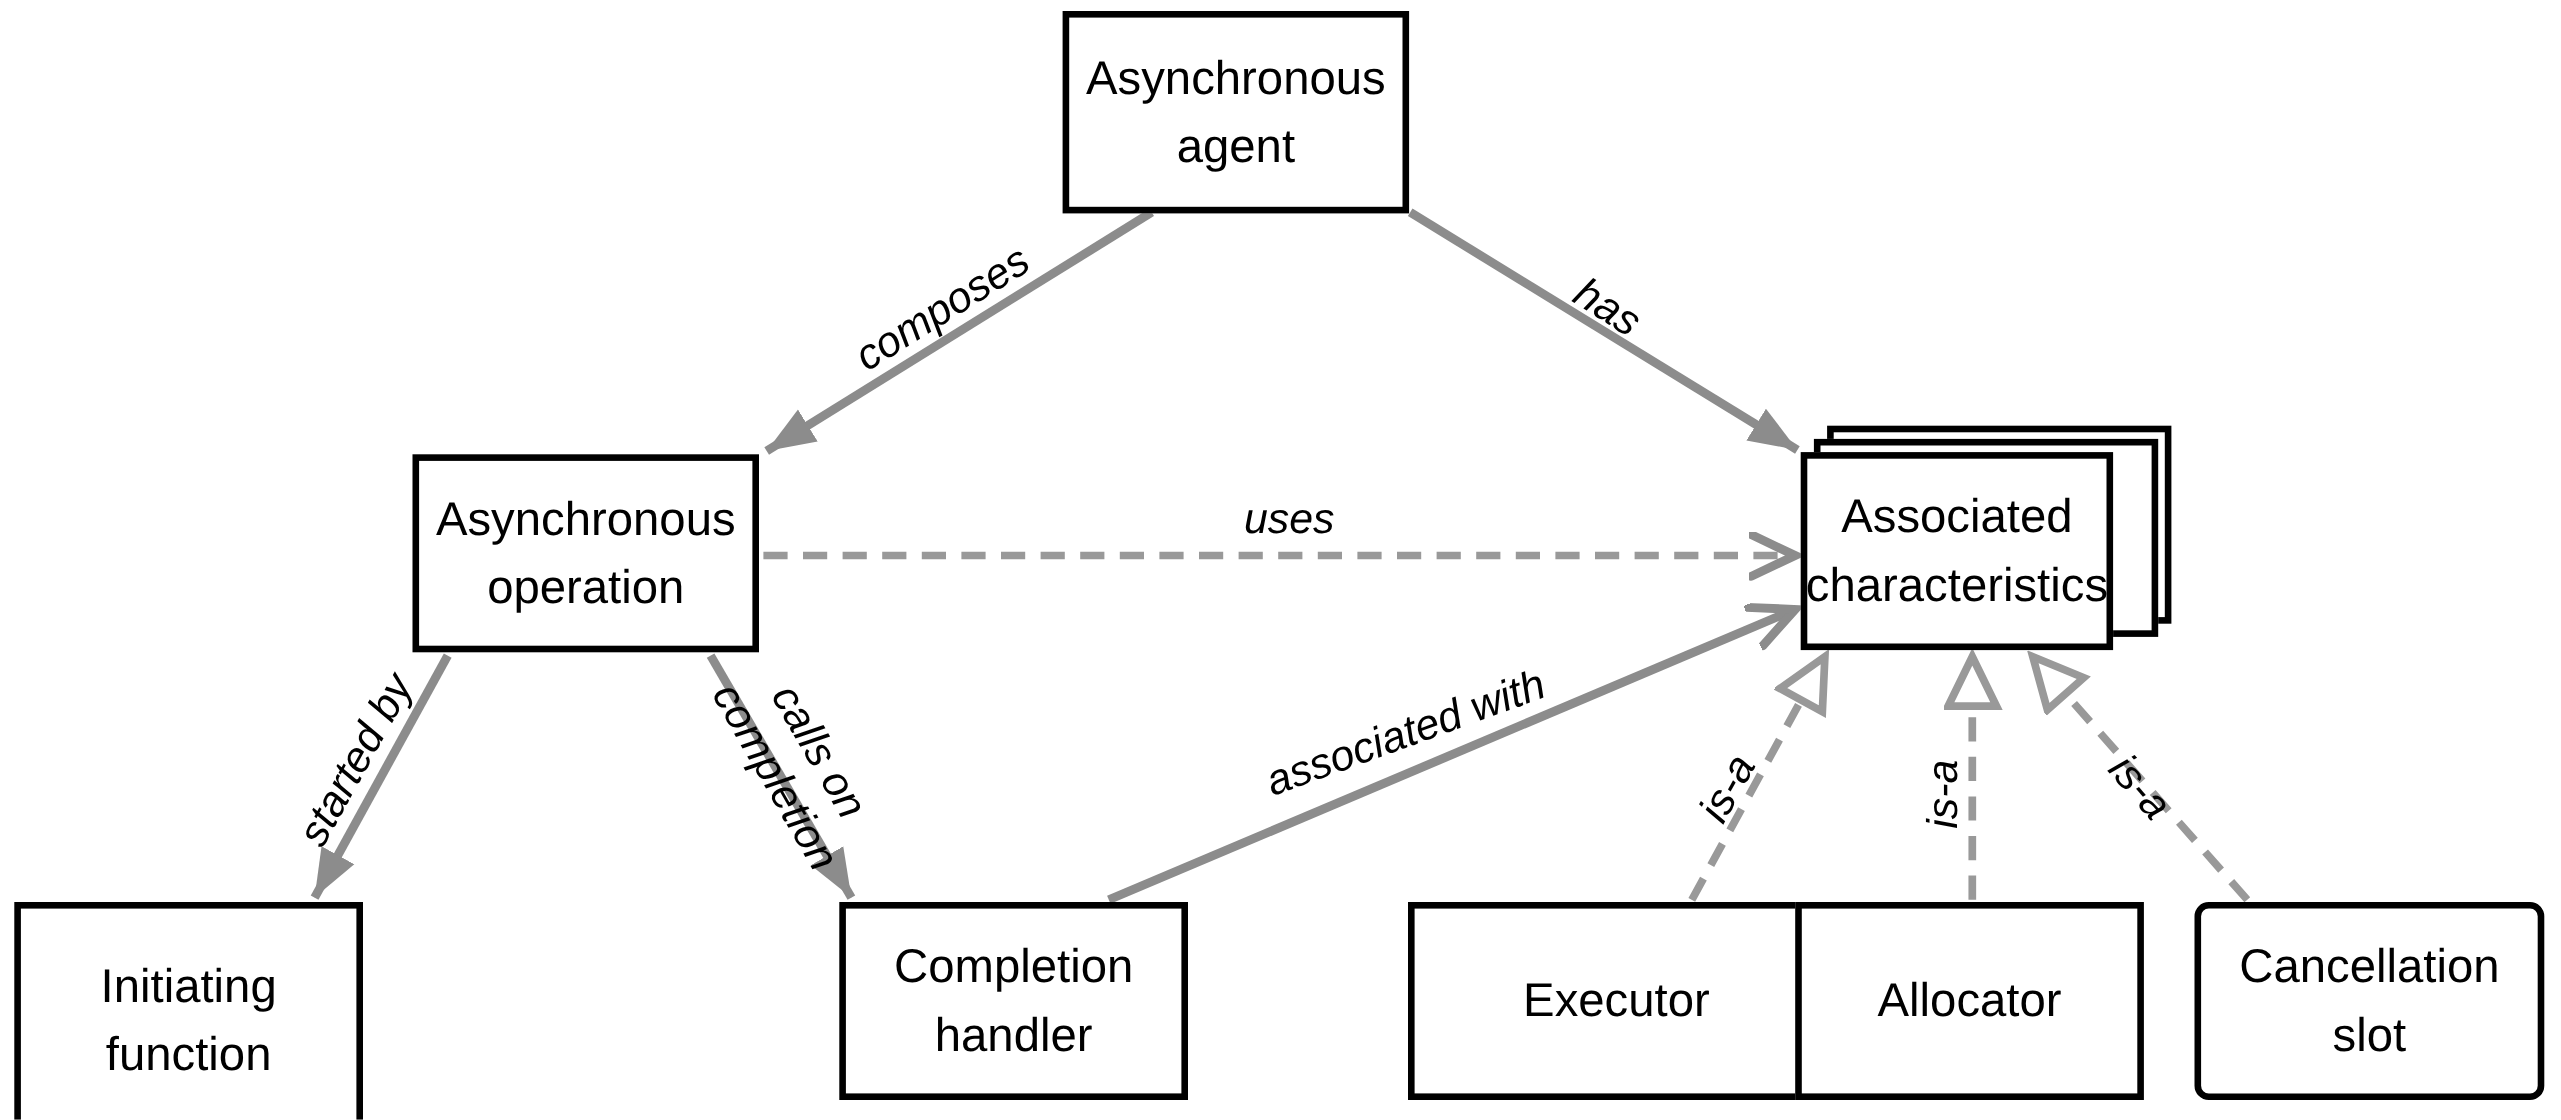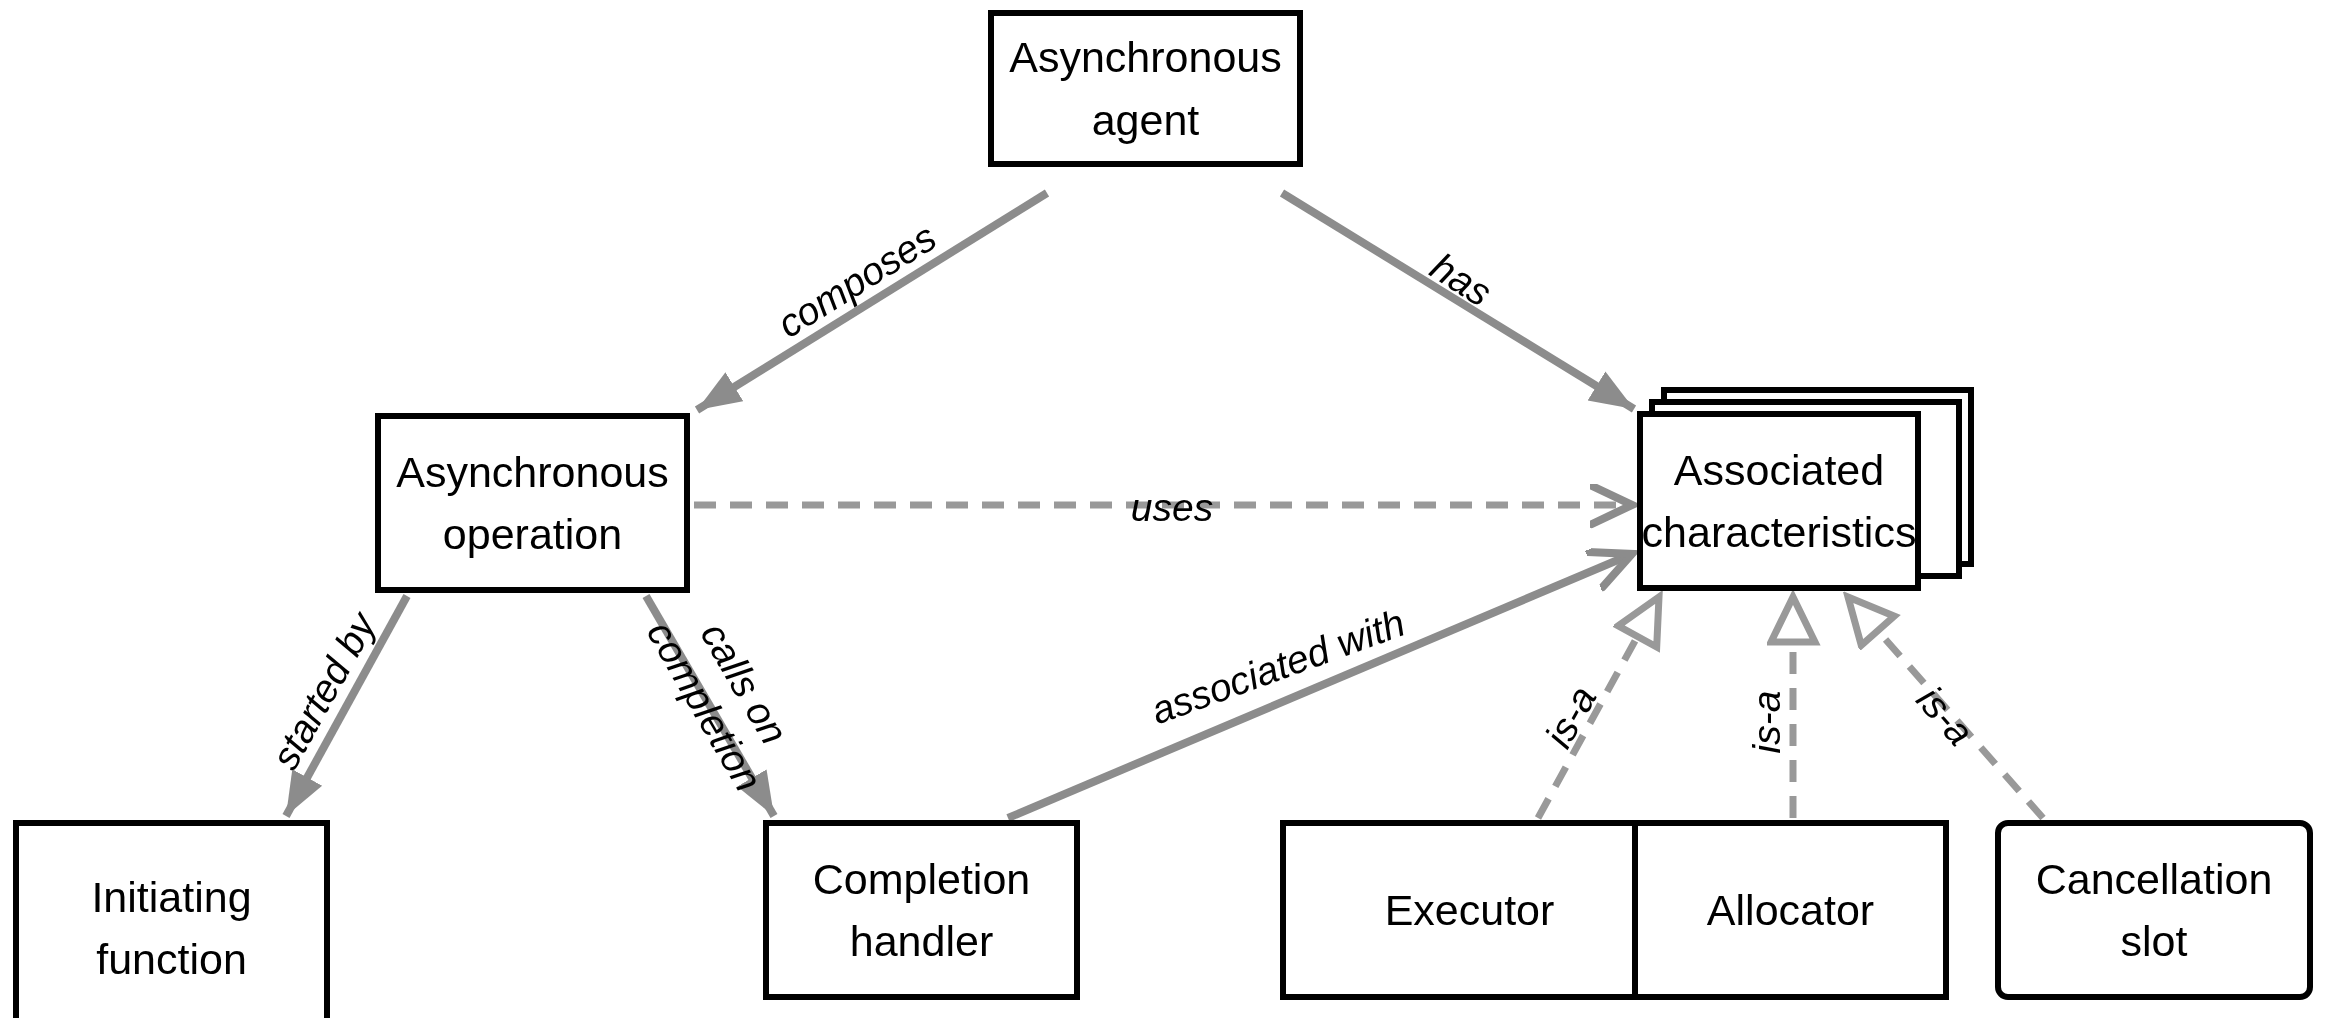--- a/index.html
+++ b/index.html
@@ -78,21 +78,21 @@
     <line class="edge-dashed" x1="1793" y1="818" x2="1793" y2="597" marker-end="url(#mOpenTri)"></line>
     <line class="edge-dashed" x1="2043" y1="818" x2="1848" y2="597" marker-end="url(#mOpenTri)"></line>
   </svg>
 
   <div class="stack-layer" style="left:1661px; top:387px; width:313px; height:180px;"></div>
   <div class="stack-layer" style="left:1649px; top:399px; width:313px; height:180px;"></div>
   <div class="node" style="left:1637px; top:411px; width:284px; height:180px;">
     <span>Associated characteristics</span>
   </div>
 
-  <div class="node" style="left:988px; top:10px; width:315px; height:157px;justify-content:center;">
+  <div class="node" style="left:966px; top:10px; width:315px; height:184px;justify-content:center;">
     <span>Asynchronous agent</span>
   </div>
 
   <div class="node" style="left:375px; top:413px; width:315px; height:180px;">
     <span>Asynchronous operation</span>
   </div>
 
   <div class="node" style="left:13px; top:820px; width:317px; height:216px;">
     <span>Initiating function</span>
   </div>
@@ -110,21 +110,21 @@
   </div>
 
   <div class="node" style="left:1995px; top:820px; width:318px; height:180px;border-radius:13px;">
     <span>Cancellation slot</span>
   </div>
 
   <div class="edge-label" style="left:857px; top:281px; transform:translate(-50%,-50%) rotate(-32deg);">composes</div>
 
   <div class="edge-label" style="left:1461px; top:280px; transform:translate(-50%,-50%) rotate(32.5deg);">has</div>
 
-  <div class="edge-label" style="left:1172px; top:508px; transform:translate(-50%,-50%);">uses</div>
+  <div class="edge-label" style="left:1172px; top:473px; transform:translate(-50%,-50%);">uses</div>
 
   <div class="edge-label" style="left:324px; top:691px; transform:translate(-50%,-50%) rotate(-61deg);">started by</div>
 
   <div class="edge-label wrap" style="left:724px; top:695px; transform:translate(-50%,-50%) rotate(60deg);">calls on completion</div>
 
   <div class="edge-label" style="left:1278px; top:667px; transform:translate(-50%,-50%) rotate(-20deg);">associated with</div>
 
   <div class="edge-label" style="left:1571px; top:717px; transform:translate(-50%,-50%) rotate(-61deg);">is-a</div>
 
   <div class="edge-label" style="left:1767px; top:722px; transform:translate(-50%,-50%) rotate(-90deg);">is-a</div>

